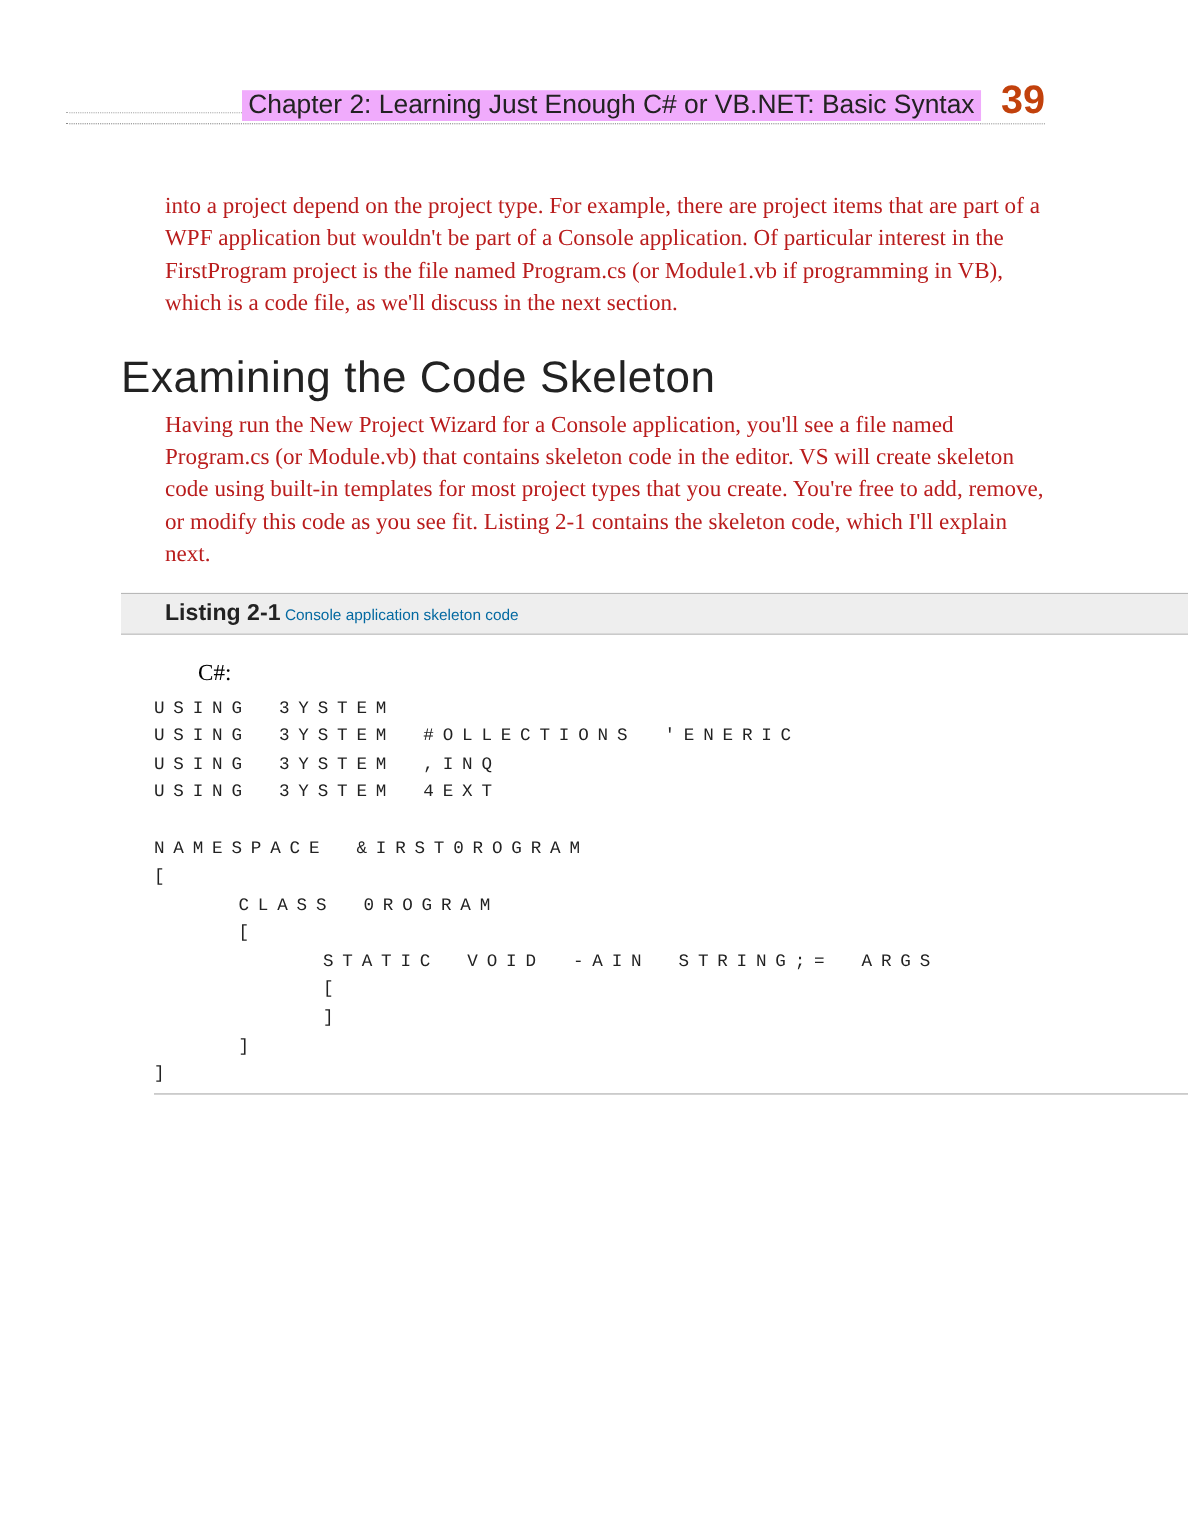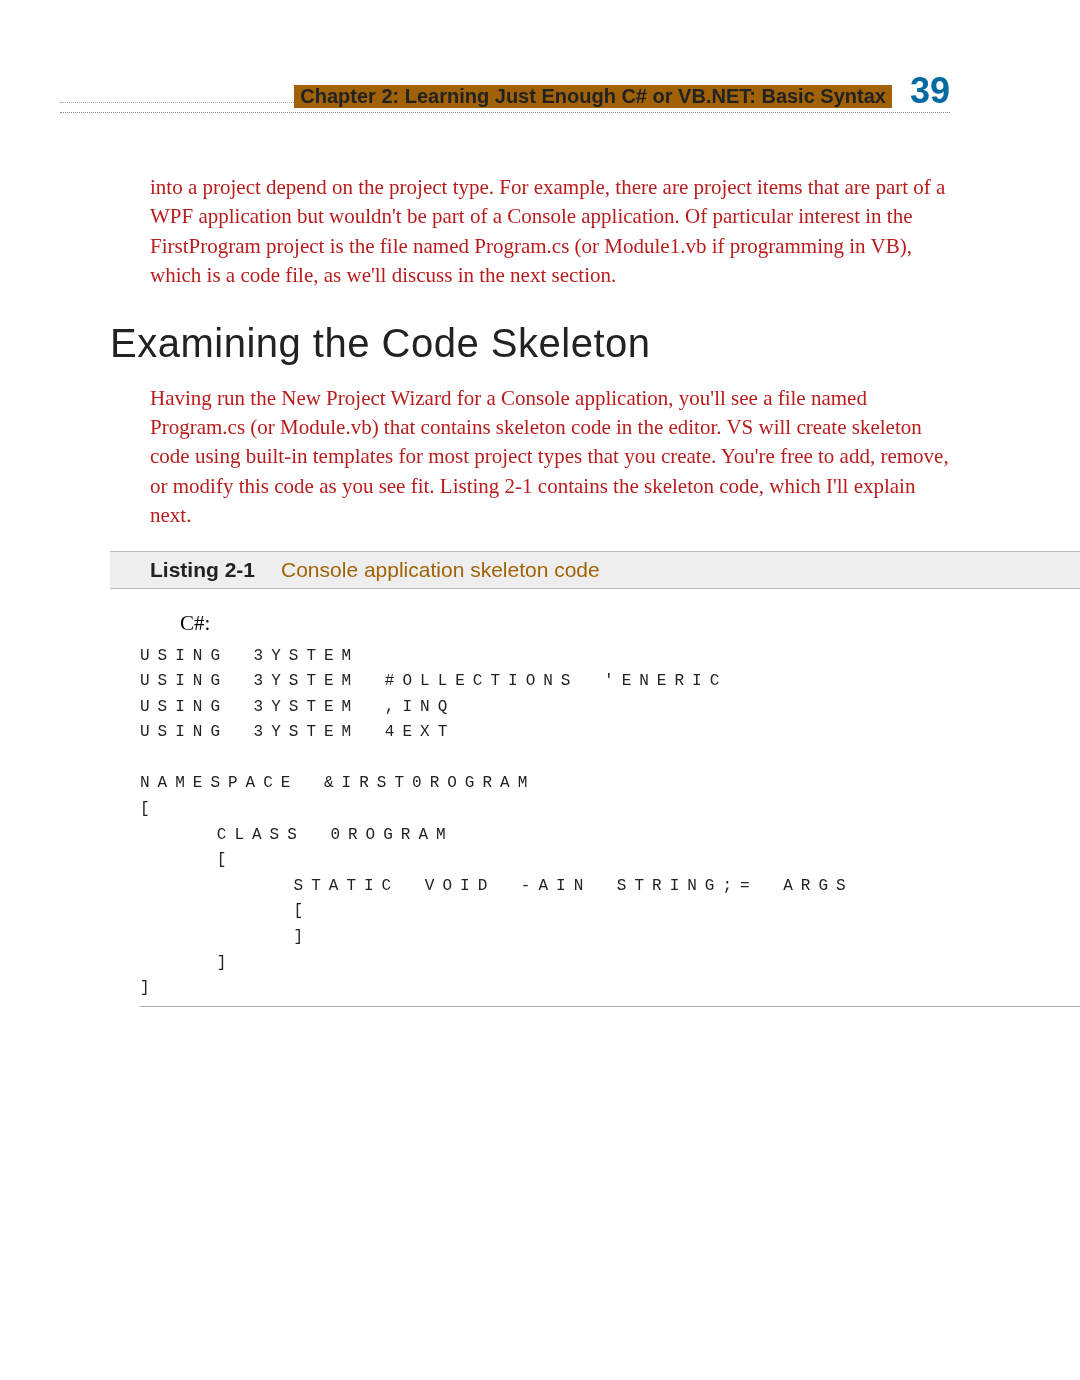--- a/index.html
+++ b/index.html
@@ -30,76 +30,75 @@
       align-items: baseline;
     }
     .header-line::before {
       content: "";
       flex: 1;
       border-bottom: 1px dotted #aaa;
       margin-bottom: 4px;
     }
     .chapter-label {
       font-family: 'Segoe UI Light', 'Helvetica Neue', Arial, sans-serif;
-      font-weight: 700;
-      font-size: 20px;
+      font-weight: 400;
+      font-size: 24px;
       color: #222;
       padding: 0 6px;
-      background: #a16207;
+      background: #f0abfc;
     }
     .page-num {
       font-family: 'Segoe UI Semibold', 'Helvetica Neue', Arial, sans-serif;
       font-weight: 700;
       font-size: 36px;
-      color: #0369a1;
+      color: #c2410c;
       padding-left: 18px;
       background: #fff;
     }
     .body-content {
       margin: 60px 130px 0 150px;
     }
     .paragraph {
       font-family: 'Times New Roman', Times, serif;
       font-size: 21px;
       line-height: 1.4;
       color: #b91c1c;
       margin-bottom: 20px;
     }
     .section-heading {
       margin-left: -40px;
       font-family: 'Segoe UI Light', 'Helvetica Neue', Arial, sans-serif;
       font-weight: 300;
       font-size: 40px;
       color: #222;
       margin-top: 30px;
-      margin-bottom: 18px;
+      margin-bottom: 6px;
       letter-spacing: 0.5px;
     }
     .listing-bar {
       margin-left: -40px;
       margin-right: -130px;
       border-top: 1px solid #b8b8b8;
       border-bottom: 1px solid #b8b8b8;
       background: #eeeeee;
       padding: 6px 0 6px 40px;
       margin-top: 18px;
       margin-bottom: 22px;
     }
     .listing-bar .listing-label {
       font-family: 'Segoe UI Semibold', 'Helvetica Neue', Arial, sans-serif;
       font-weight: 600;
       font-size: 21px;
       color: #222;
-      margin-right: 22px;
     }
     .listing-bar .listing-caption {
       font-family: 'Segoe UI Light', 'Helvetica Neue', Arial, sans-serif;
       font-weight: 300;
-      font-size: 21px;
-      color: #a16207;
+      font-size: 14px;
+      color: #0369a1;
     }
     .code-block {
       font-family: 'Courier New', Courier, monospace;
       font-size: 16px;
       letter-spacing: 8px;
       word-spacing: 8px;
       white-space: pre;
       color: #222;
       line-height: 1.6;
       margin-left: -10px;

